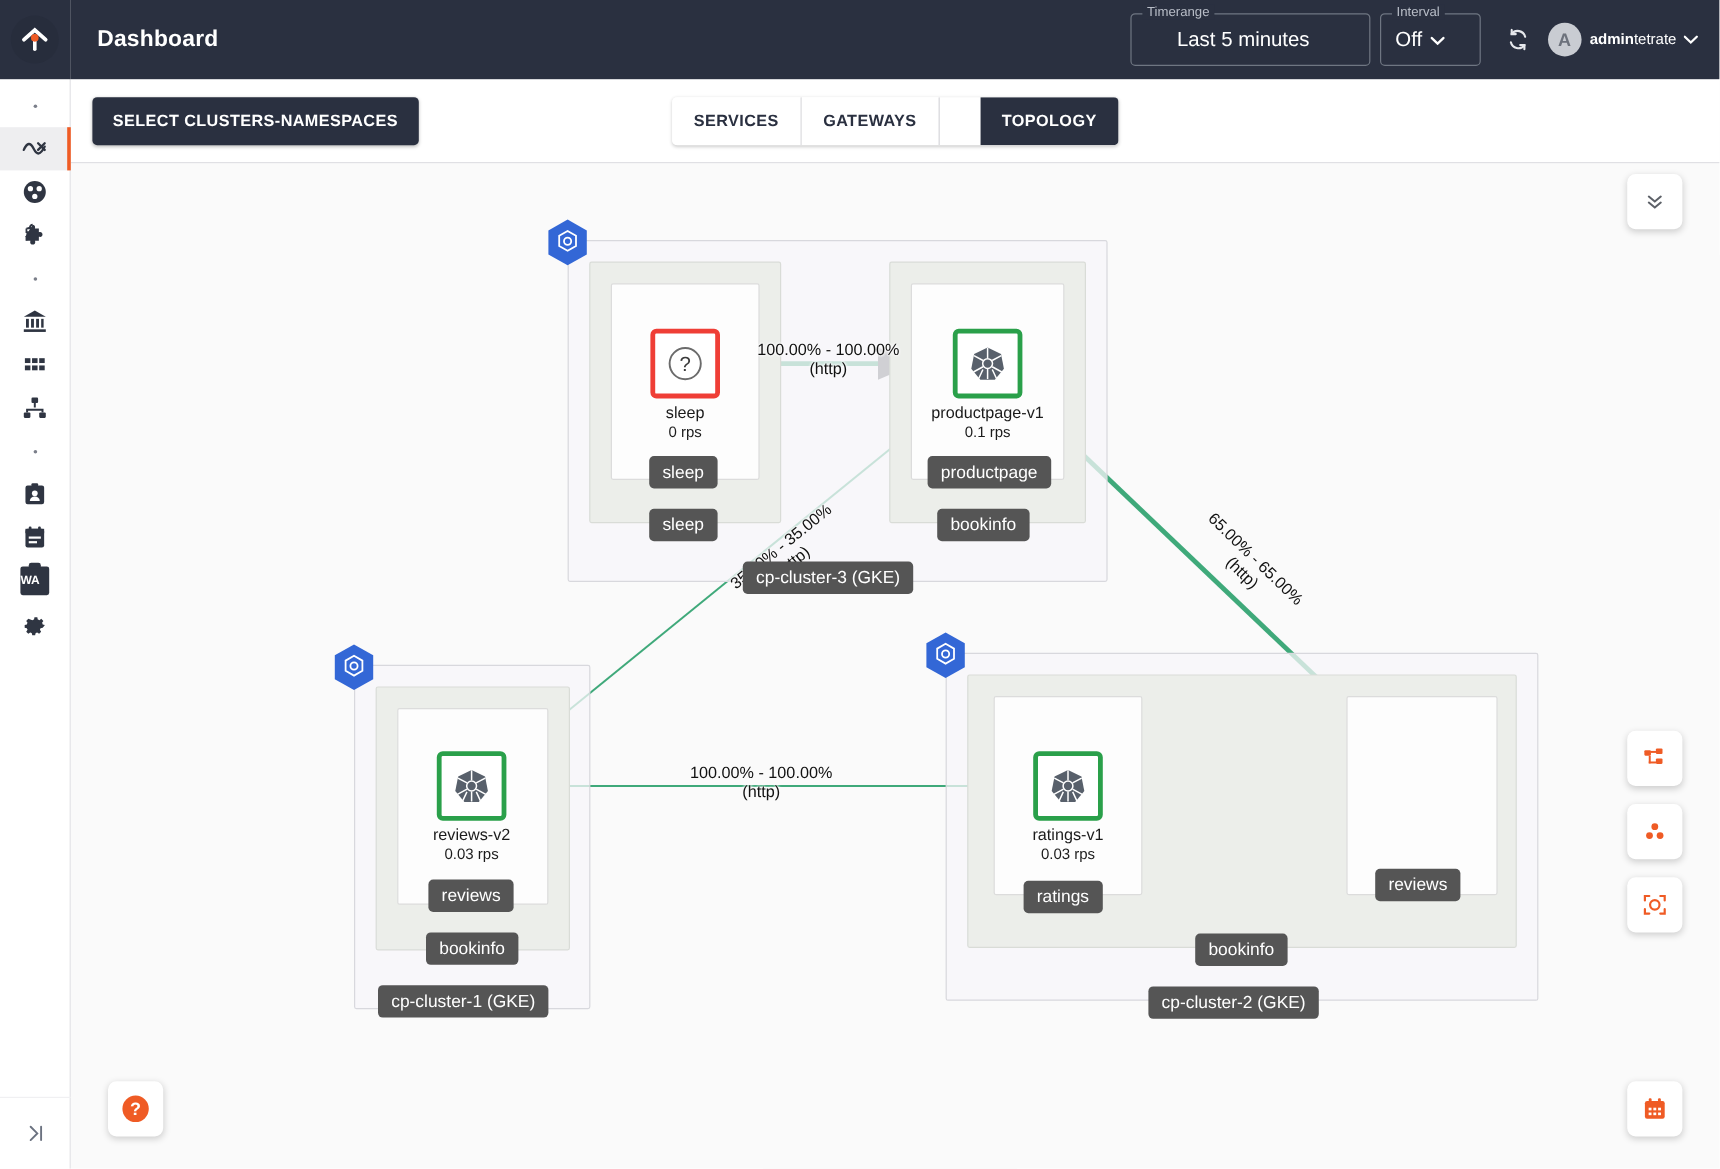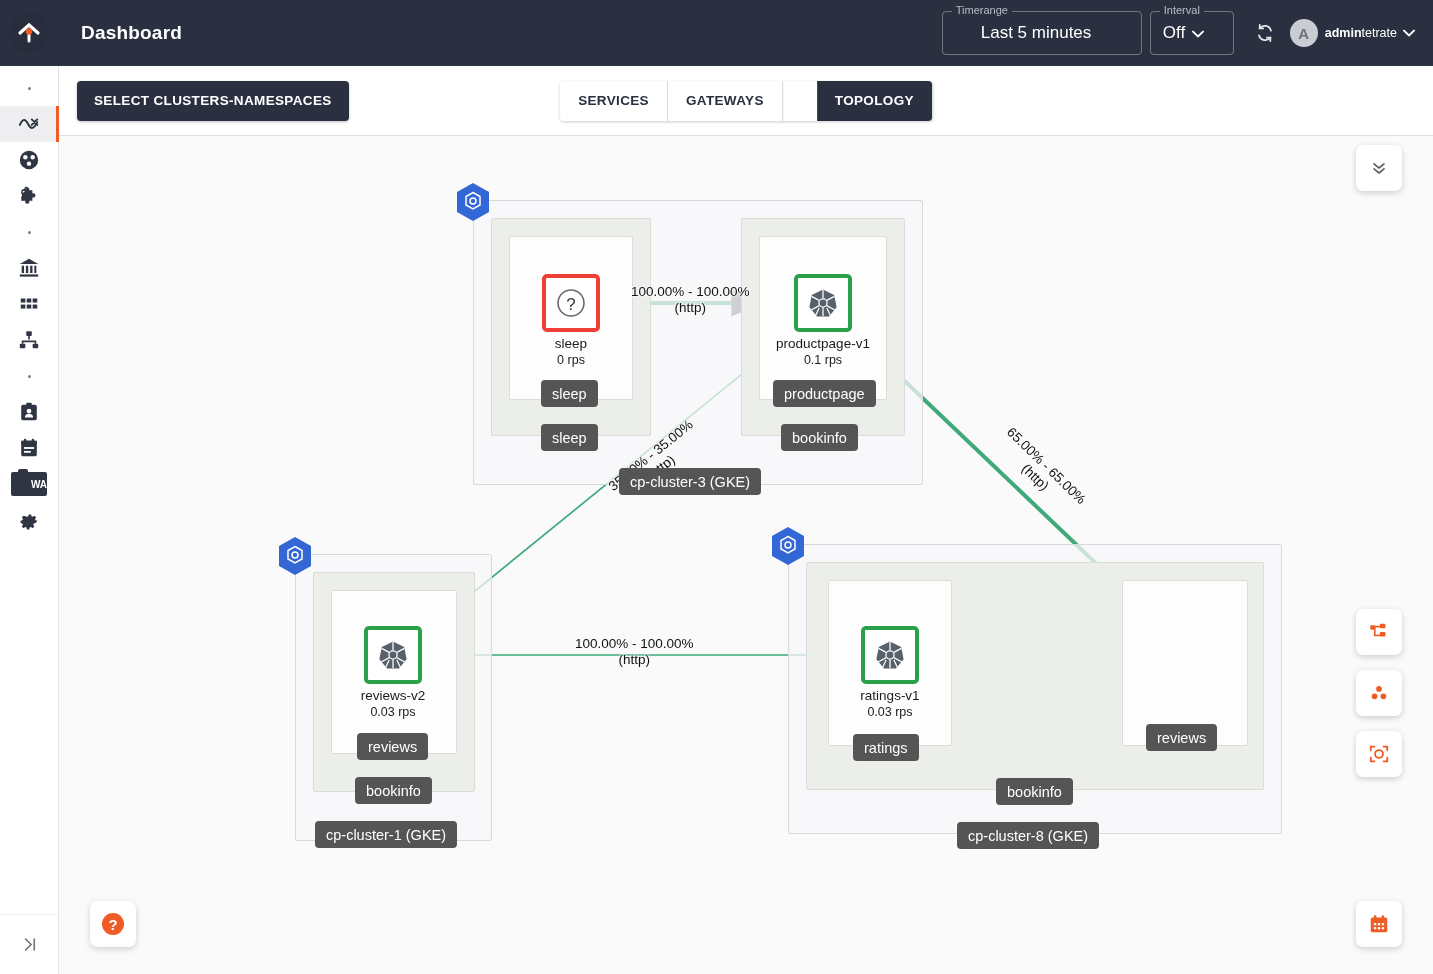--- a/index.html
+++ b/index.html
@@ -37,22 +37,22 @@
   .rail-item{
     width:59px;height:36px;display:flex;align-items:center;justify-content:center;
     position:relative; color:#2f3542; cursor:pointer;
   }
   .rail-item.active{ background:#eeeef0; }
   .rail-item.active:after{
     content:""; position:absolute; right:0; top:0; bottom:0; width:3px; background:#ef5b25;
   }
   .rail-item svg{ display:block; }
   .rail-wa{
-    width:36px;height:24px;background:#2f3542;color:#fff;border-radius:2px;
-    font-size:10px;font-weight:bold;display:flex;align-items:center;justify-content:flex-end;
+    width:24px;height:24px;background:#2f3542;color:#fff;border-radius:2px;
+    font-size:10px;font-weight:bold;display:flex;align-items:center;justify-content:flex-start;
     position:relative;
   }
   .rail-wa:before{
     content:""; position:absolute; left:7px; top:-3px; width:10px;height:5px;background:#2f3542;
     border-radius:2px 2px 0 0;
   }
   .rail-bottom{
     position:absolute; bottom:0; left:0; width:59px; height:60px;
     display:flex;align-items:center;justify-content:center;
     color:#6b7280; font-size:16px; cursor:pointer;
@@ -502,21 +502,21 @@
         </svg>
       </div>
       <div class="nm">ratings-v1</div>
       <div class="rps">0.03 rps</div>
     </div>
 
 
     <div class="tag" style="left:794px; top:598px;">ratings</div>
     <div class="tag" style="left:1087px; top:588px;">reviews</div>
     <div class="tag" style="left:937px; top:642px;">bookinfo</div>
-    <div class="tag" style="left:898px; top:686px;">cp-cluster-8 (GKE)</div>
+    <div class="tag" style="left:898px; top:686px;">cp-cluster-2 (GKE)</div>
 
     <div class="edge-label" style="left:572px; top:148px;">
       <div>100.00% - 100.00%</div>
       <div>(http)</div>
     </div>
 
     <div class="edge-label rot-up" style="left:545px; top:310px; transform:rotate(-39deg);">
       <div>35.00% - 35.00%</div>
       <div>(http)</div>
     </div>

